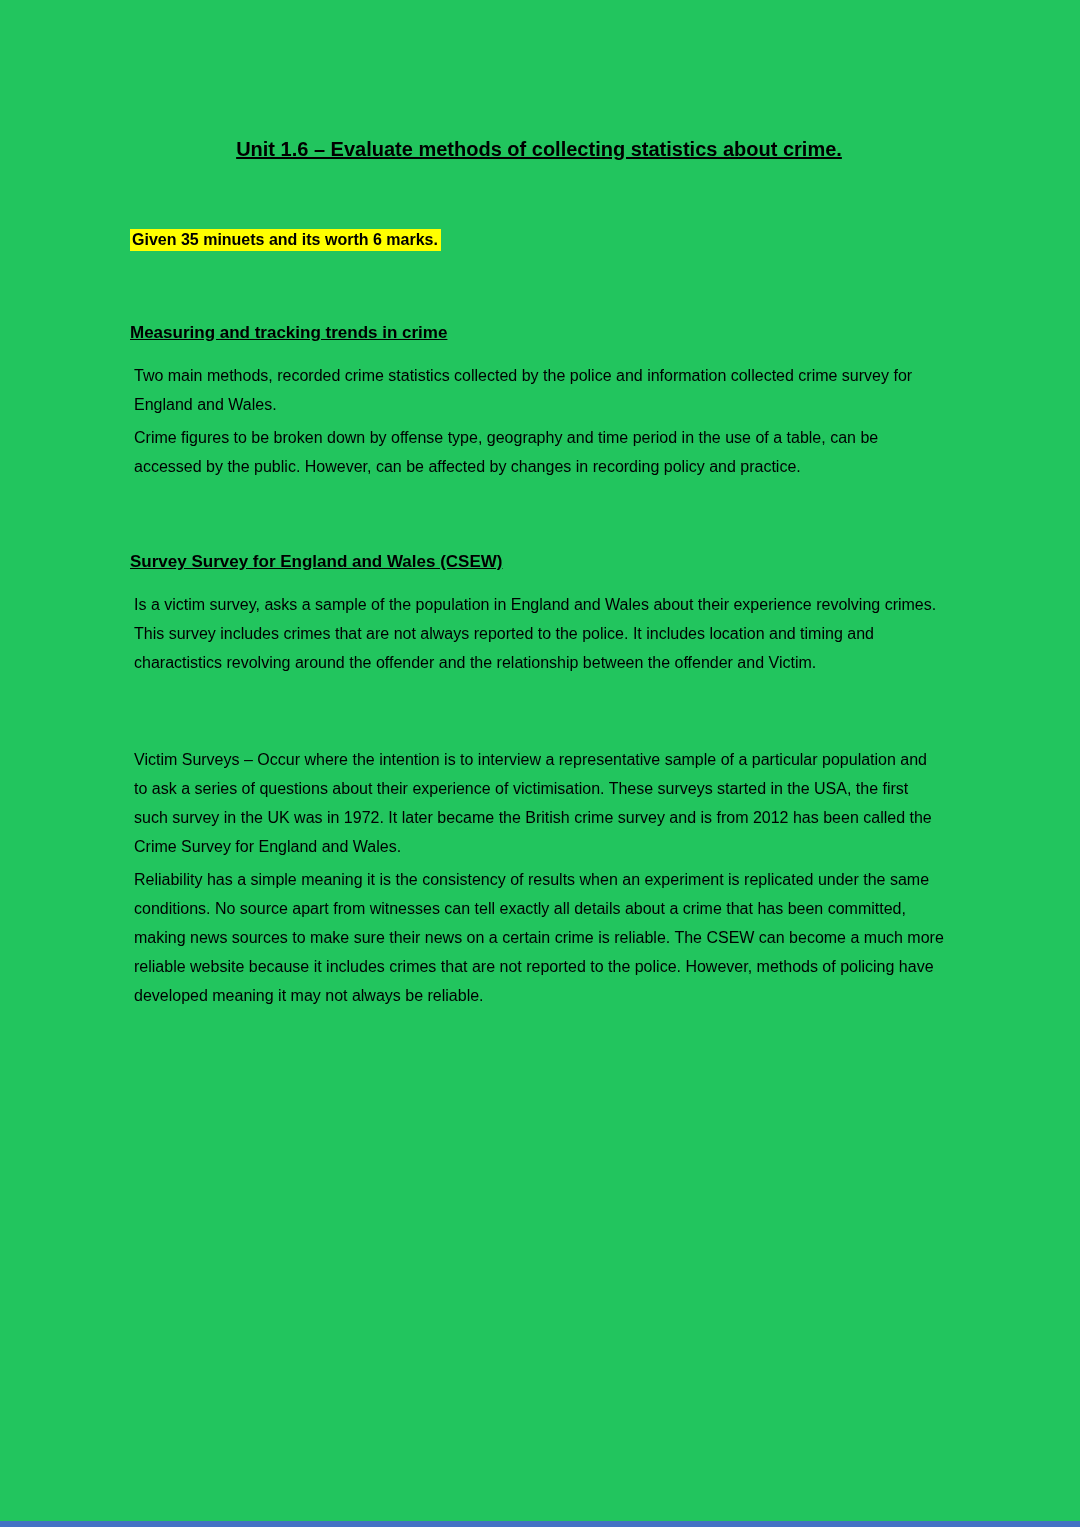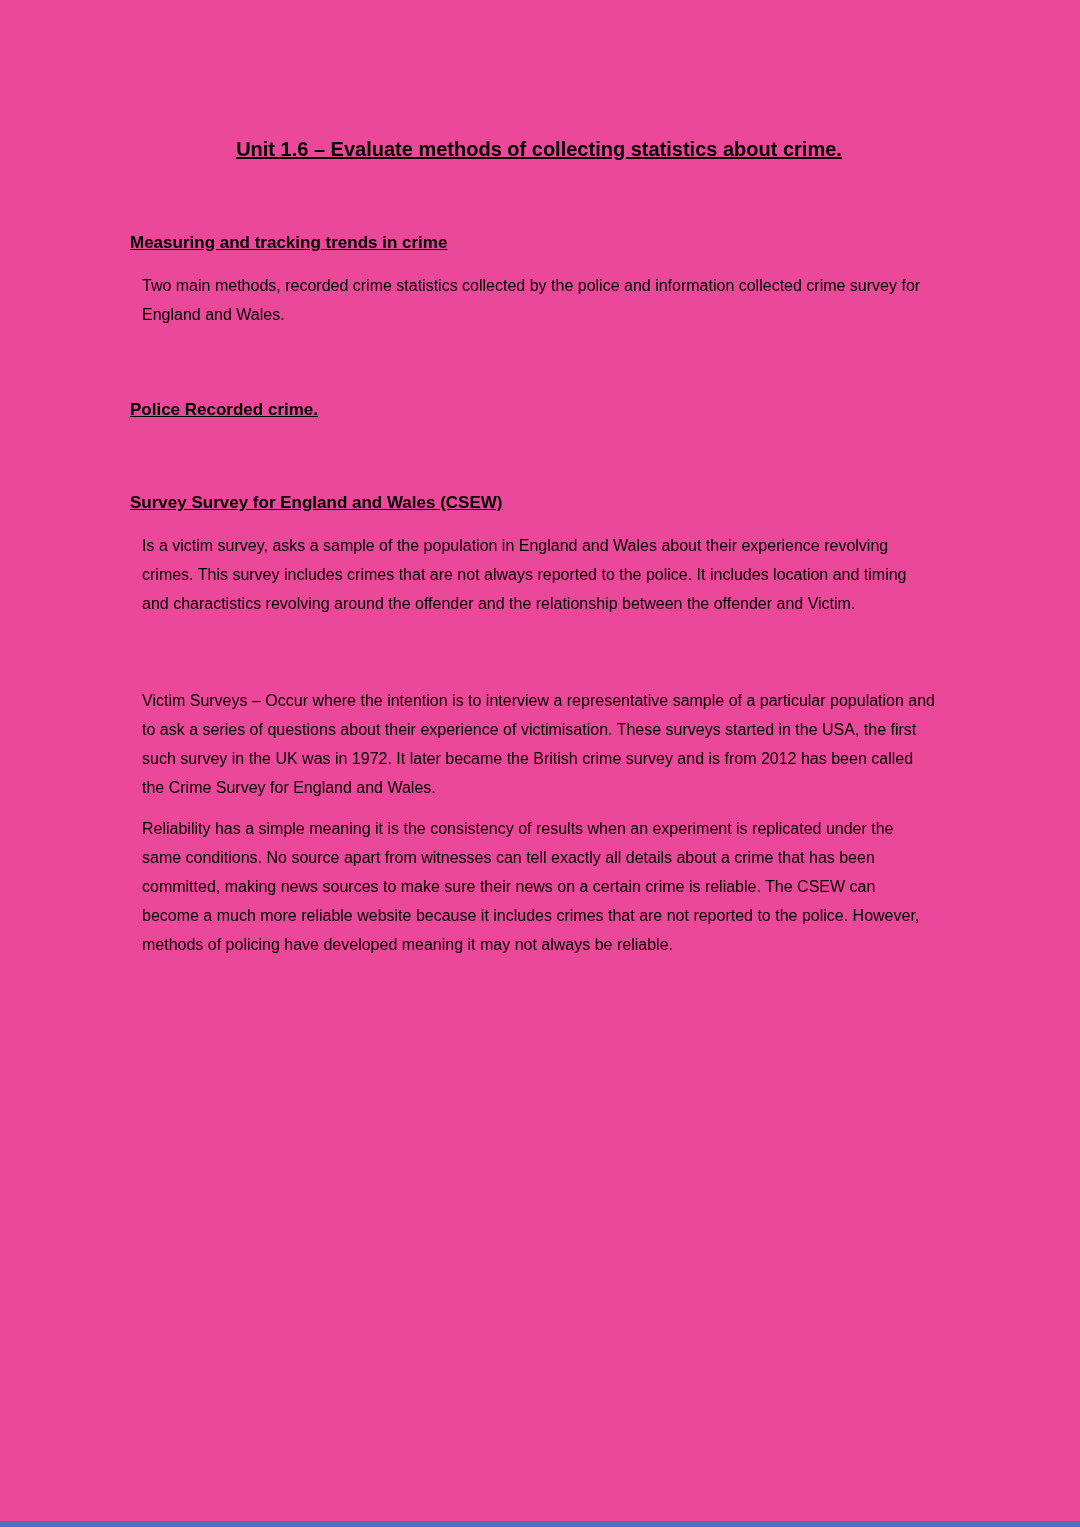--- a/index.html
+++ b/index.html
@@ -4,21 +4,21 @@
 <style>
   html, body {
     margin: 0;
     padding: 0;
     background: #ffffff;
   }
   .page {
     position: relative;
     width: 1080px;
     height: 1527px;
-    background: #ec4899;
+    background: #22c55e;
     overflow: hidden;
     font-family: "Liberation Sans", sans-serif;
     color: #000000;
   }
   .content {
     padding: 136px 132px 0 130px;
   }
   .doc-title {
     margin: 0;
     font-size: 20px;
@@ -38,21 +38,21 @@
     padding: 2px 3px 3px 2px;
   }
   .section-heading {
     margin: 68px 0 16px 0;
     font-size: 17px;
     font-weight: bold;
     text-decoration: underline;
     line-height: 25px;
   }
   .body-para {
-    margin: 12px;
+    margin: 4px;
     font-size: 16px;
     line-height: 29px;
     max-width: 822px;
   }
   .standalone-para {
     margin-top: 68px;
   }
   .lead-bold {
     font-weight: normal;
   }
@@ -66,25 +66,28 @@
   }
 </style>
 </head>
 <body>
 
 <div class="page">
   <div class="content">
 
     <h1 class="doc-title">Unit 1.6 – Evaluate methods of collecting statistics about crime.</h1>
 
+    <p class="note-line">
+      <span class="note-highlight">Given 35 minuets and its worth 6 marks.</span>
+    </p>
 
     <h2 class="section-heading">Measuring and tracking trends in crime</h2>
     <p class="body-para">Two main methods, recorded crime statistics collected by the police and information collected crime survey for England and Wales.</p>
 
-    <h2 class="section-heading">Police Recorded crime.</h2>
+    <p class="body-para">Crime figures to be broken down by offense type, geography and time period in the use of a table, can be accessed by the public. However, can be affected by changes in recording policy and practice.</p>
 
     <h2 class="section-heading">Survey Survey for England and Wales (CSEW)</h2>
     <p class="body-para">Is a victim survey, asks a sample of the population in England and Wales about their experience revolving crimes. This survey includes crimes that are not always reported to the police. It includes location and timing and charactistics revolving around the offender and the relationship between the offender and Victim.</p>
 
     <p class="body-para standalone-para"><span class="lead-bold">Victim Surveys –</span> <span>Occur where the intention is to interview a representative sample of a particular population and to ask a series of questions about their experience of victimisation. These surveys started in the USA, the first such survey in the UK was in 1972. It later became the British crime survey and is from 2012 has been called the Crime Survey for England and Wales.</span></p>
 
     <p class="body-para">Reliability has a simple meaning it is the consistency of results when an experiment is replicated under the same conditions. No source apart from witnesses can tell exactly all details about a crime that has been committed, making news sources to make sure their news on a certain crime is reliable. The CSEW can become a much more reliable website because it includes crimes that are not reported to the police. However, methods of policing have developed meaning it may not always be reliable.</p>
 
   </div>
 

